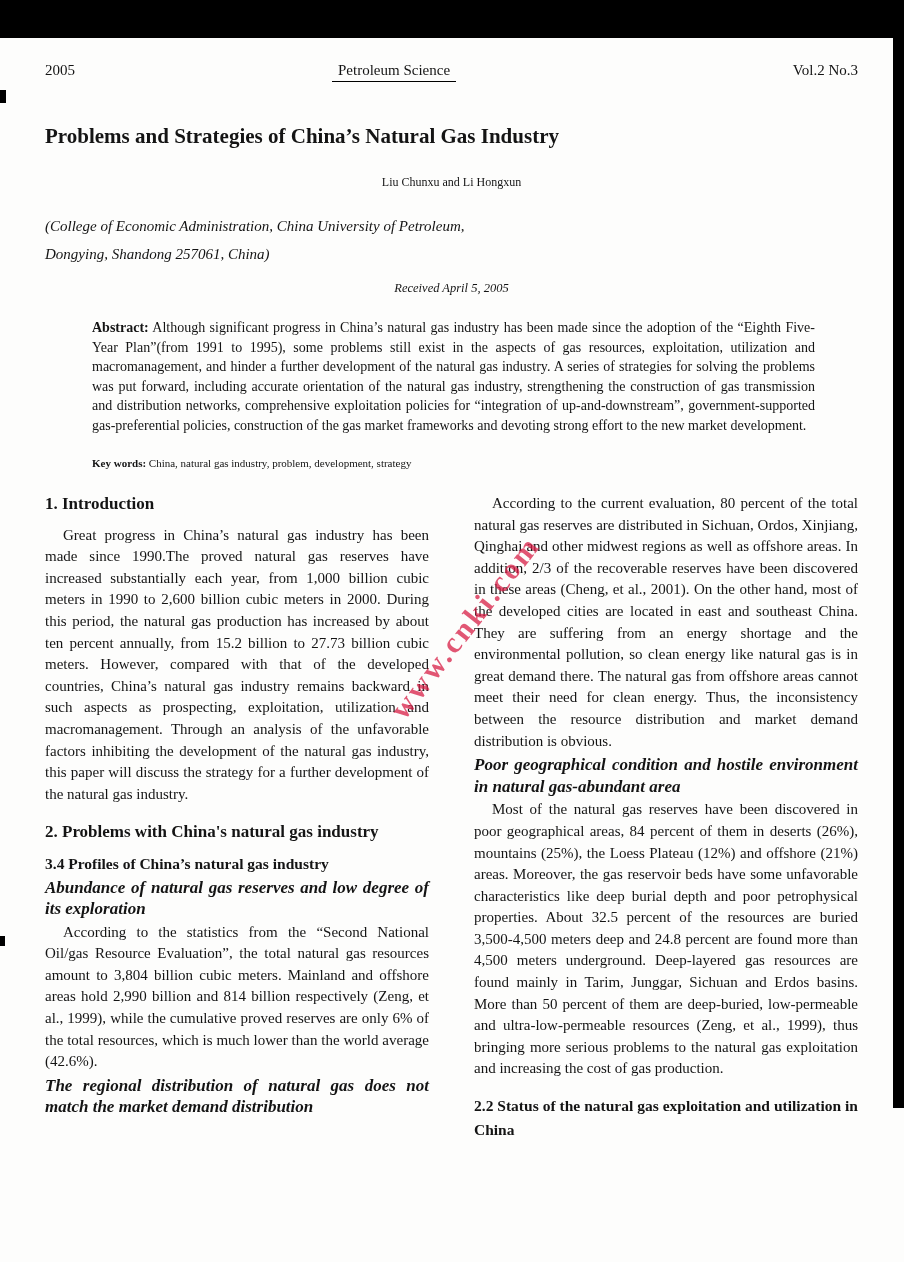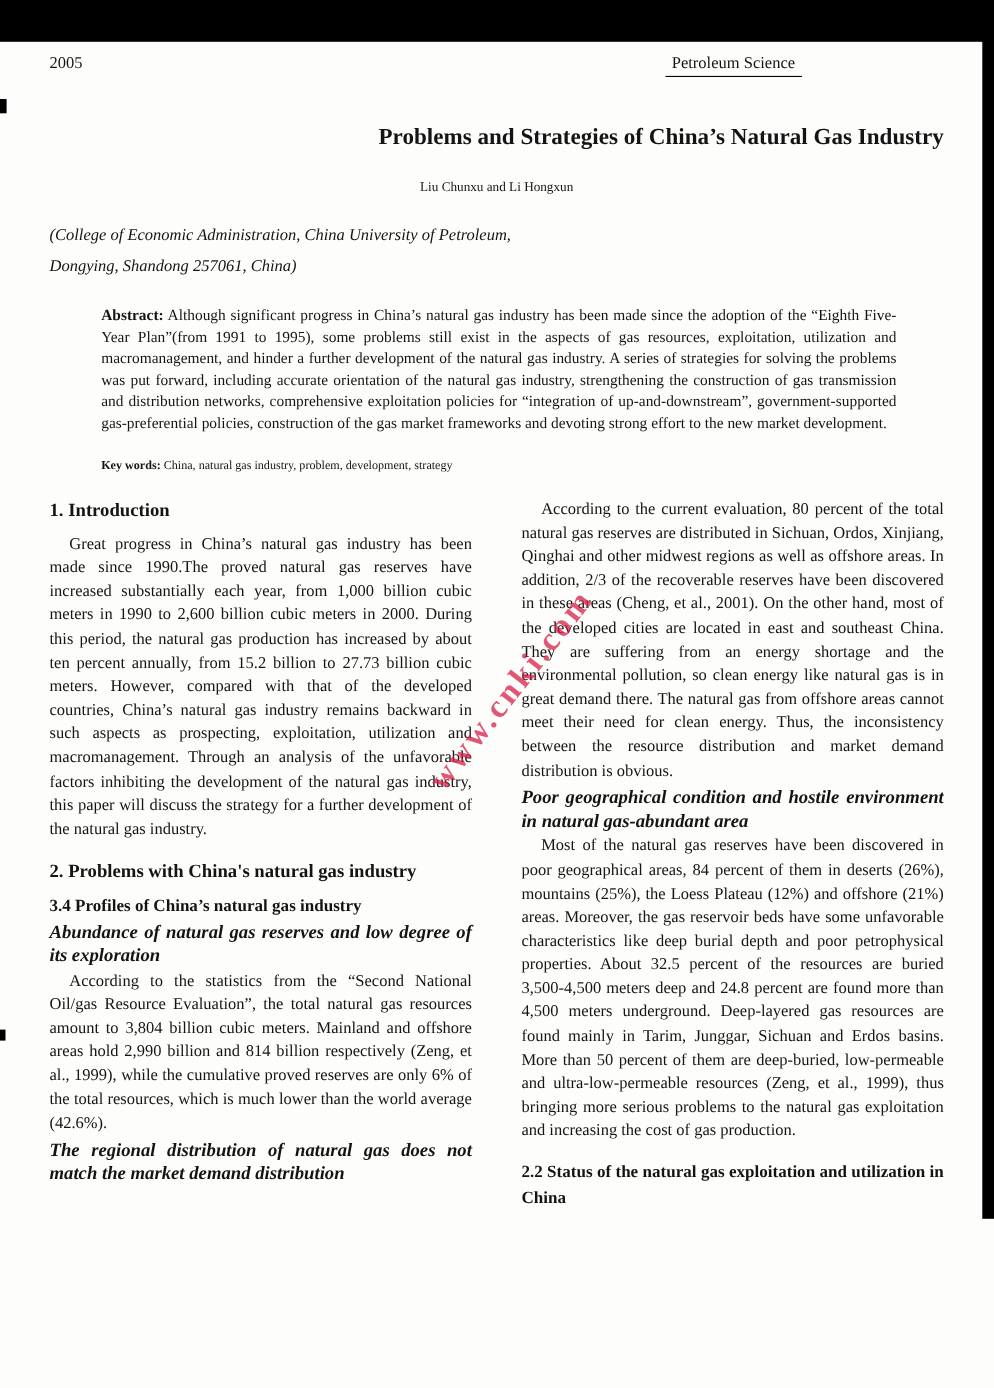--- a/index.html
+++ b/index.html
@@ -29,31 +29,31 @@
     letter-spacing: 3px;
     font-weight: bold;
     color: rgba(215, 30, 70, 0.75);
     pointer-events: none;
     z-index: 5;
   }
 
   .content { position: absolute; top: 38px; left: 45px; right: 46px; }
 
   .running-header {
-    margin-top: 12px;
+    margin-top: 24px;
     display: flex; align-items: baseline;
     font-size: 15px;
     gap: 48px;
   }
   .rh-left   { flex: 1; text-align: left; }
-  .rh-center { flex: 1; text-align: center; }
+  .rh-center { flex: 1; }
   .rh-right  { flex: 1; text-align: right; }
   .journal   { display: inline-block; border-bottom: 1px solid #000; padding: 0 6px 2px 6px; }
 
-  .title   { margin: 42px 0 0 0; text-align: right; font-size: 21px; font-weight: bold; }
+  .title   { margin: 42px 0 0 0; text-align: left; font-size: 21px; font-weight: bold; }
   .authors { margin-top: 26px; text-align: center; font-size: 12px; }
   .affiliation { margin-top: 22px; font-style: italic; font-size: 15px; line-height: 28px; }
   .received    { margin-top: 13px; text-align: center; font-style: italic; font-size: 12.5px; }
 
   .abstract { margin: 22px 43px 0 47px; font-size: 14px; line-height: 19.5px; text-align: justify; }
   .keywords { margin: 22px 43px 0 47px; font-size: 11px; }
   .bold { font-weight: bold; font-family: Liberation Serif, serif; }
 
   .columns { margin-top: 24px; display: flex; gap: 45px; }
   .col { flex: 1; min-width: 0; font-size: 15px; line-height: 21.6px; text-align: justify; }
@@ -75,31 +75,33 @@
   <div class="scan-tick scan-tick-1"></div>
   <div class="scan-tick scan-tick-2"></div>
 
   <div class="watermark">www.cnki.com</div>
 
   <div class="content">
 
     <div class="running-header">
       <span class="rh-left">2005</span>
       <span class="rh-center"><span class="journal">Petroleum Science</span></span>
+      <span class="rh-right">Vol.2 No.3</span>
     </div>
 
     <h1 class="title">Problems and Strategies of China’s Natural Gas Industry</h1>
 
     <div class="authors">Liu Chunxu and Li Hongxun</div>
 
     <div class="affiliation">
       <div>(College of Economic Administration, China University of Petroleum,</div>
       <div>Dongying, Shandong 257061, China)</div>
     </div>
 
+    <div class="received">Received April 5, 2005</div>
 
     <p class="abstract">
       <span class="bold">Abstract:</span>
       <span>Although significant progress in China’s natural gas industry has been made since the adoption of the “Eighth Five-Year Plan”(from 1991 to 1995), some problems still exist in the aspects of gas resources, exploitation, utilization and macromanagement, and hinder a further development of the natural gas industry. A series of strategies for solving the problems was put forward, including accurate orientation of the natural gas industry, strengthening the construction of gas transmission and distribution networks, comprehensive exploitation policies for “integration of up-and-downstream”, government-supported gas-preferential policies, construction of the gas market frameworks and devoting strong effort to the new market development.</span>
     </p>
 
     <p class="keywords">
       <span class="bold">Key words:</span>
       <span>China, natural gas industry, problem, development, strategy</span>
     </p>

